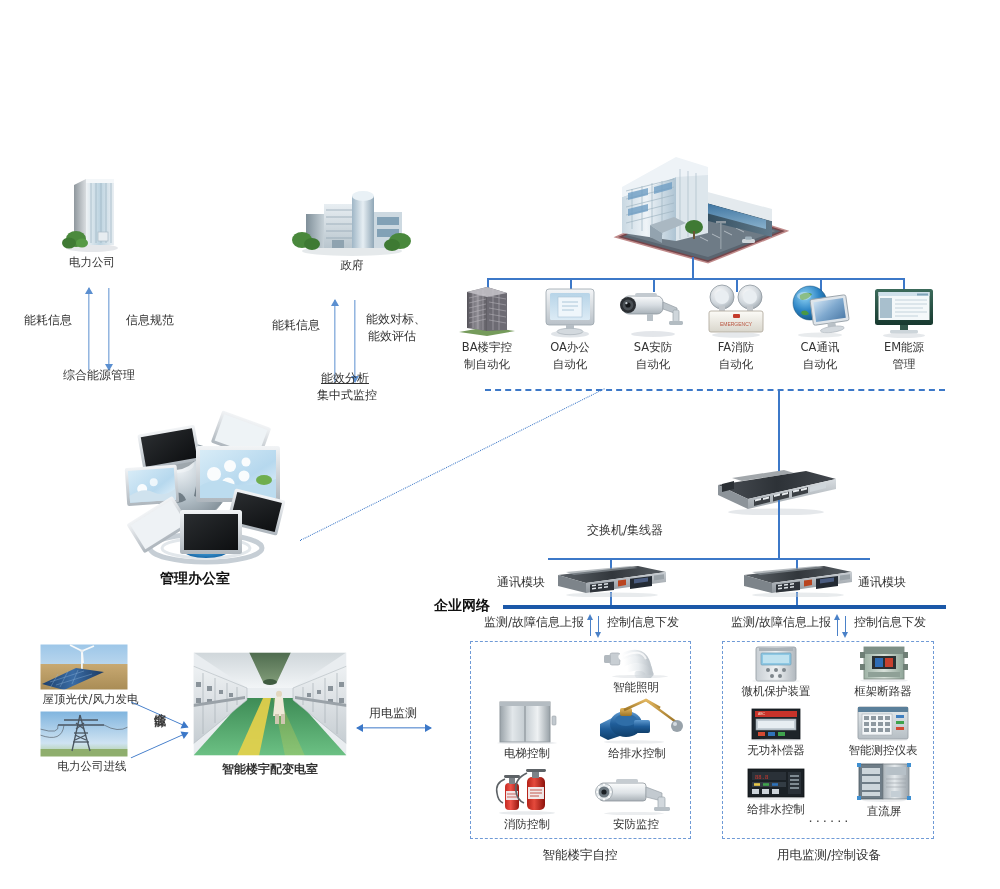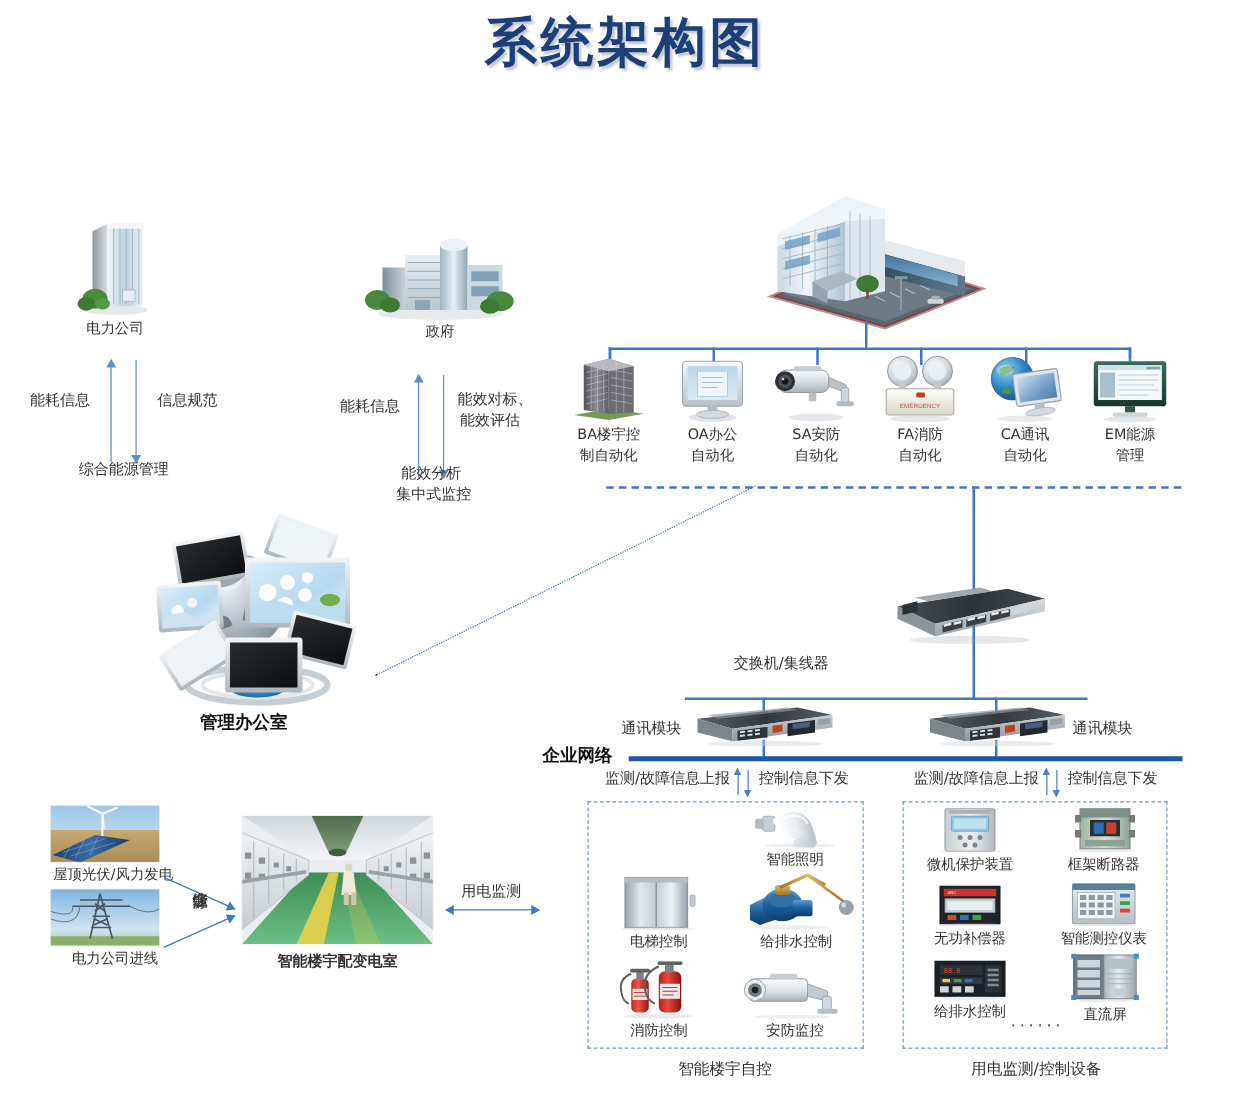--- a/index.html
+++ b/index.html
@@ -76,21 +76,20 @@
   .node { position:absolute; text-align:center; }
   .node .cap { font-size:11.5px; line-height:15px; color:#333; margin-top:2px; white-space:nowrap;text-align:center; }
 
   .dots { position:absolute; font-size:13px; letter-spacing:3px; color:#444; transform:translateX(-50%); }
 </style>
 </head>
 <body>
 
 <div id="stage">
 
-  <div class="title">系统架构图</div>
 
   <div class="node" style="left:46px; top:175px; width:92px;">
     <div class="icon" style="position:relative; left:0; top:0; height:78px;">
       <svg width="92" height="78" viewBox="0 0 92 78">
         <defs>
           <linearGradient id="g-tower-l" x1="0" y1="0" x2="1" y2="0">
             <stop offset="0" stop-color="#8f979d"></stop>
               <stop offset="1" stop-color="#d9dde0"></stop>
           </linearGradient>
           <linearGradient id="g-tower-f" x1="0" y1="0" x2="1" y2="0">
@@ -182,21 +181,21 @@
     <div class="shaft-v"></div>
       <div class="head-up"></div>
   </div>
   <div class="arrow" style="left:350px; top:300px; width:10px; height:82px;">
     <div class="shaft-v"></div>
       <div class="head-dn"></div>
   </div>
   <div class="lbl c" style="left:296px; top:318px;">能耗信息</div>
   <div class="lbl c" style="left:396px; top:312px;">能效对标、</div>
   <div class="lbl c" style="left:392px; top:329px;">能效评估</div>
-  <div class="lbl c" style="left:345px; top:371px;">能效分析</div>
+  <div class="lbl c" style="left:345px; top:371px;text-decoration:underline;">能效分析</div>
   <div class="lbl c" style="left:347px; top:388px;">集中式监控</div>
 
   <div class="icon" style="left:604px; top:145px;">
     <svg width="185" height="120" viewBox="0 0 185 120">
       <defs>
         <linearGradient id="g-bglass" x1="0" y1="0" x2="1" y2="0">
           <stop offset="0" stop-color="#c9d8e2"></stop>
             <stop offset=".45" stop-color="#eff4f8"></stop>
           <stop offset="1" stop-color="#aec4d3"></stop>
         </linearGradient>

